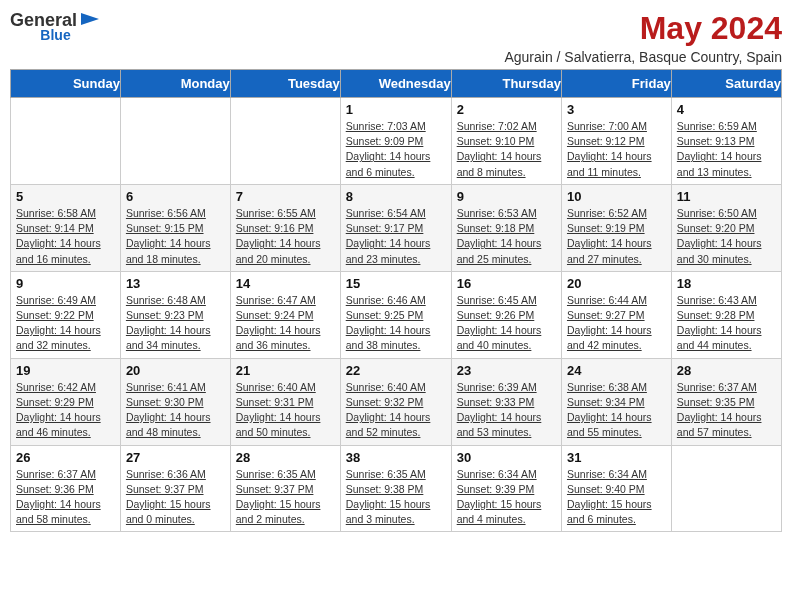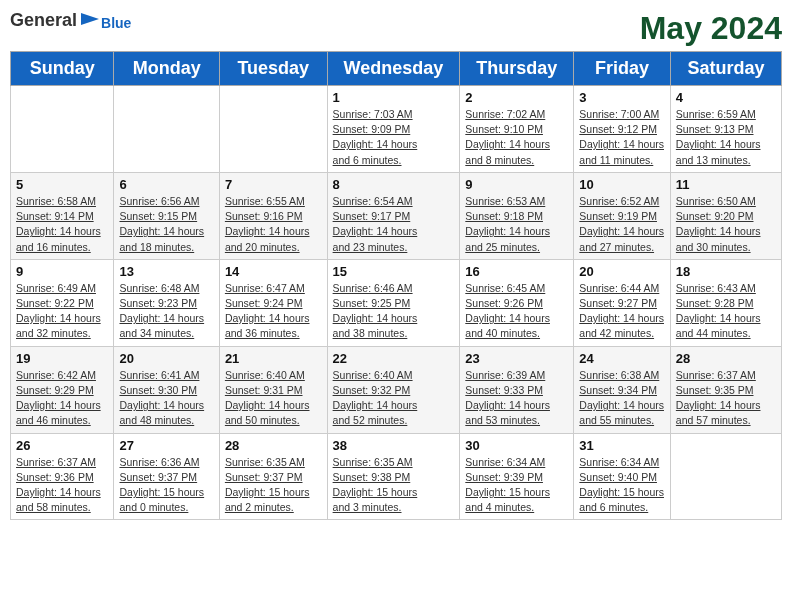--- a/index.html
+++ b/index.html
@@ -30,39 +30,39 @@
       font-size: 14px;
       font-weight: bold;
       color: #1565c0;
     }
     .title-block {
       text-align: right;
     }
     .month-year {
       font-size: 32px;
       font-weight: bold;
-      color: #14532d;
+      color: #b91c1c;
     }
     .location {
       font-size: 14px;
       color: #333;
       margin-top: 2px;
     }
     .calendar {
       width: 100%;
       border-collapse: collapse;
       border: 1px solid #ccc;
     }
     .calendar thead tr th {
       background-color: #1565c0;
       color: #fff;
-      font-size: 18px;
-      font-weight: bold;
-      padding: 6px 16px;
-      text-align: center;
+      font-size: 13px;
+      font-weight: bold;
+      padding: 6px 0;
+      text-align: right;
       border: 1px solid #aaa;
     }
     .calendar tbody tr td {
       vertical-align: top;
       border: 1px solid #ccc;
       padding: 4px 5px;
       width: 113px;
       min-height: 90px;
       font-size: 10.5px;
       color: #333;
@@ -86,32 +86,33 @@
     }
     .empty-cell {
       background: #fff !important;
     }
   </style>
 </head>
 <body>
 
 <div class="header">
   <div class="logo">
-    <div style="display:flex;flex-direction:row;align-items:flex-end;">
+    <div style="display:flex;flex-direction:column;align-items:center;">
       <div style="display:flex;align-items:center;">
         <span class="logo-text-general">General</span>
         <svg width="22" height="18" viewBox="0 0 22 18" style="margin-left:2px;margin-top:-2px;">
           <polygon points="2,2 20,8 2,14" fill="#1565c0"></polygon>
         </svg>
       </div>
       <span class="logo-text-blue" style="margin-top:-4px;">Blue</span>
     </div>
   </div>
   <div class="title-block">
     <div class="month-year">May 2024</div>
+    <div class="location">Agurain / Salvatierra, Basque Country, Spain</div>
   </div>
 </div>
 
 <table class="calendar">
   <thead>
     <tr>
     <th>Sunday</th>
         <th>Monday</th>
         <th>Tuesday</th>
         <th>Wednesday</th>

